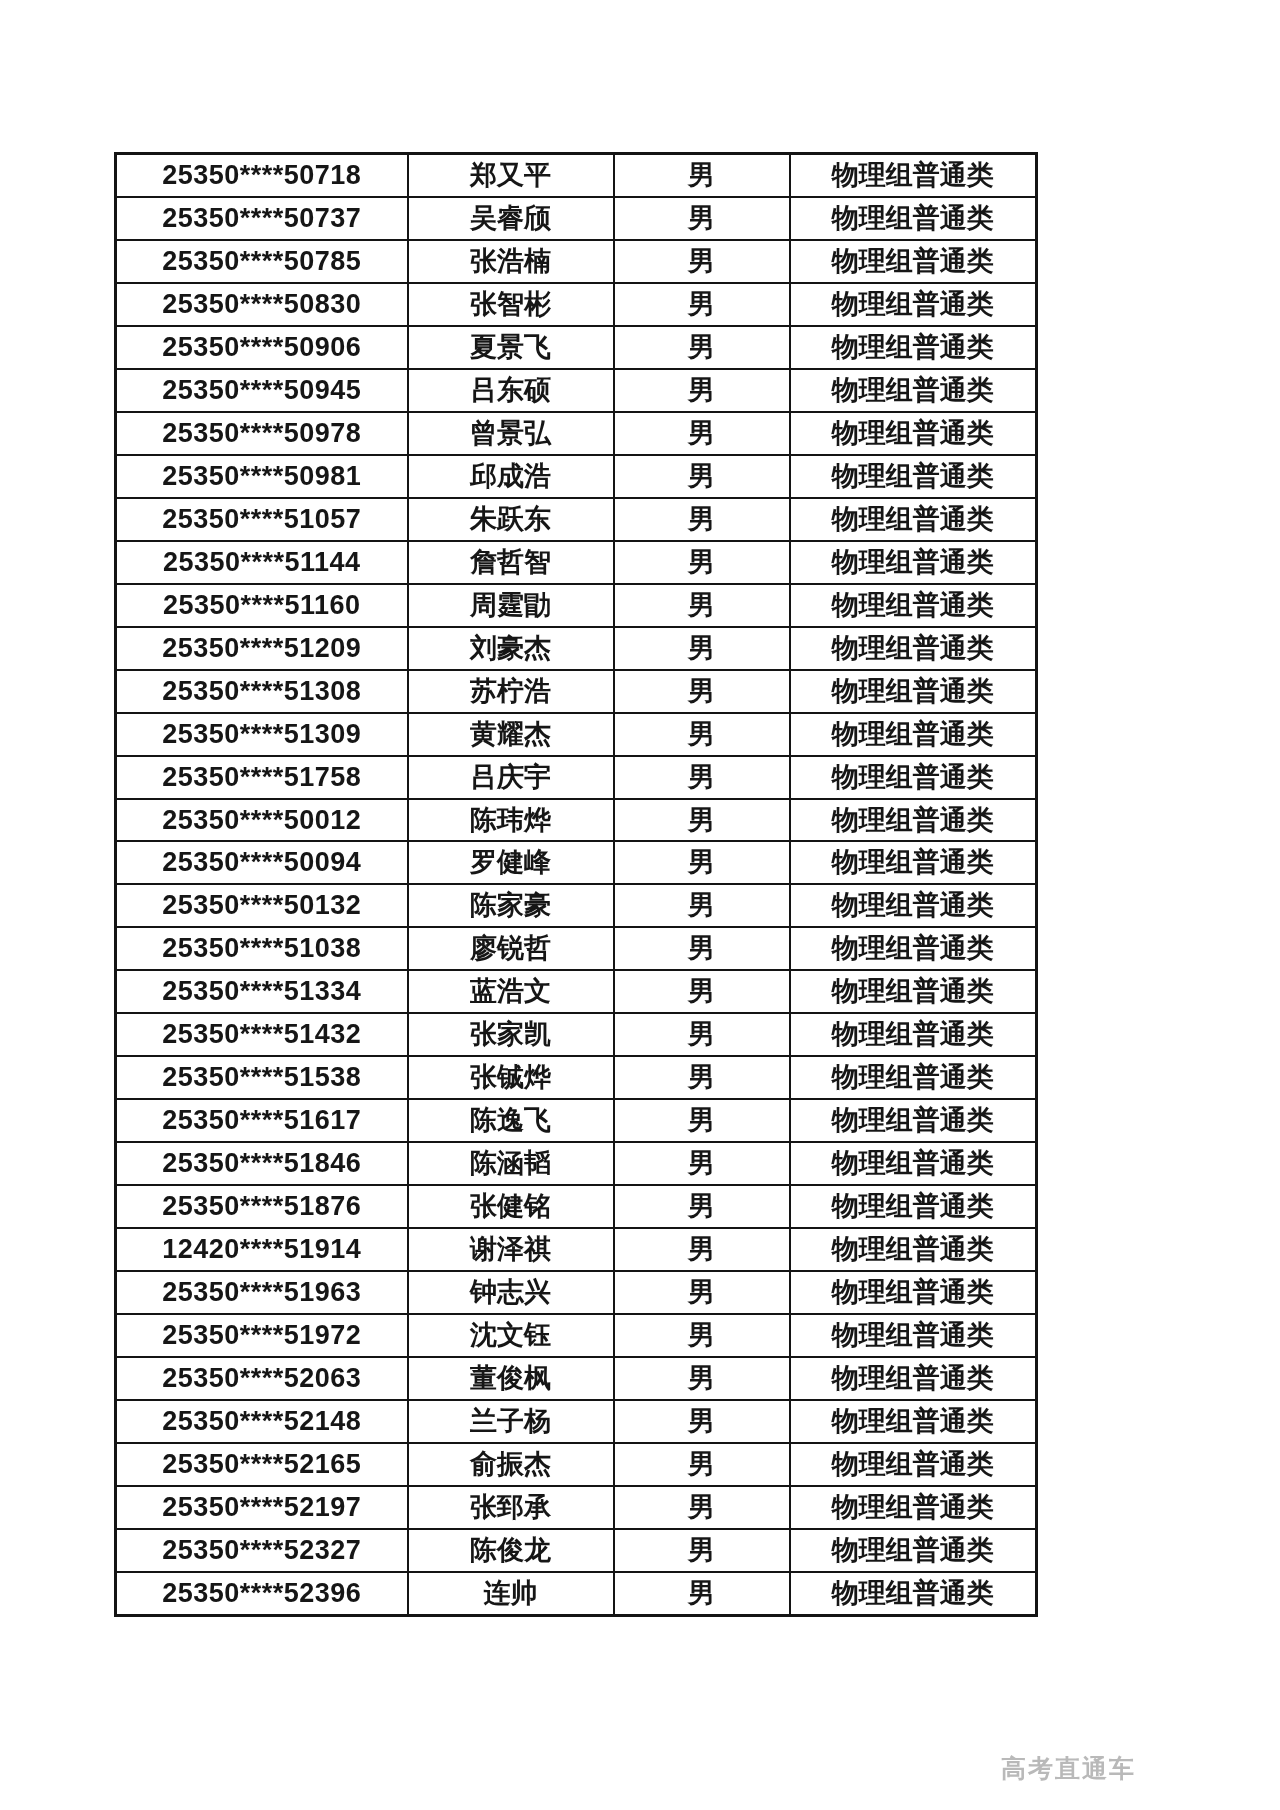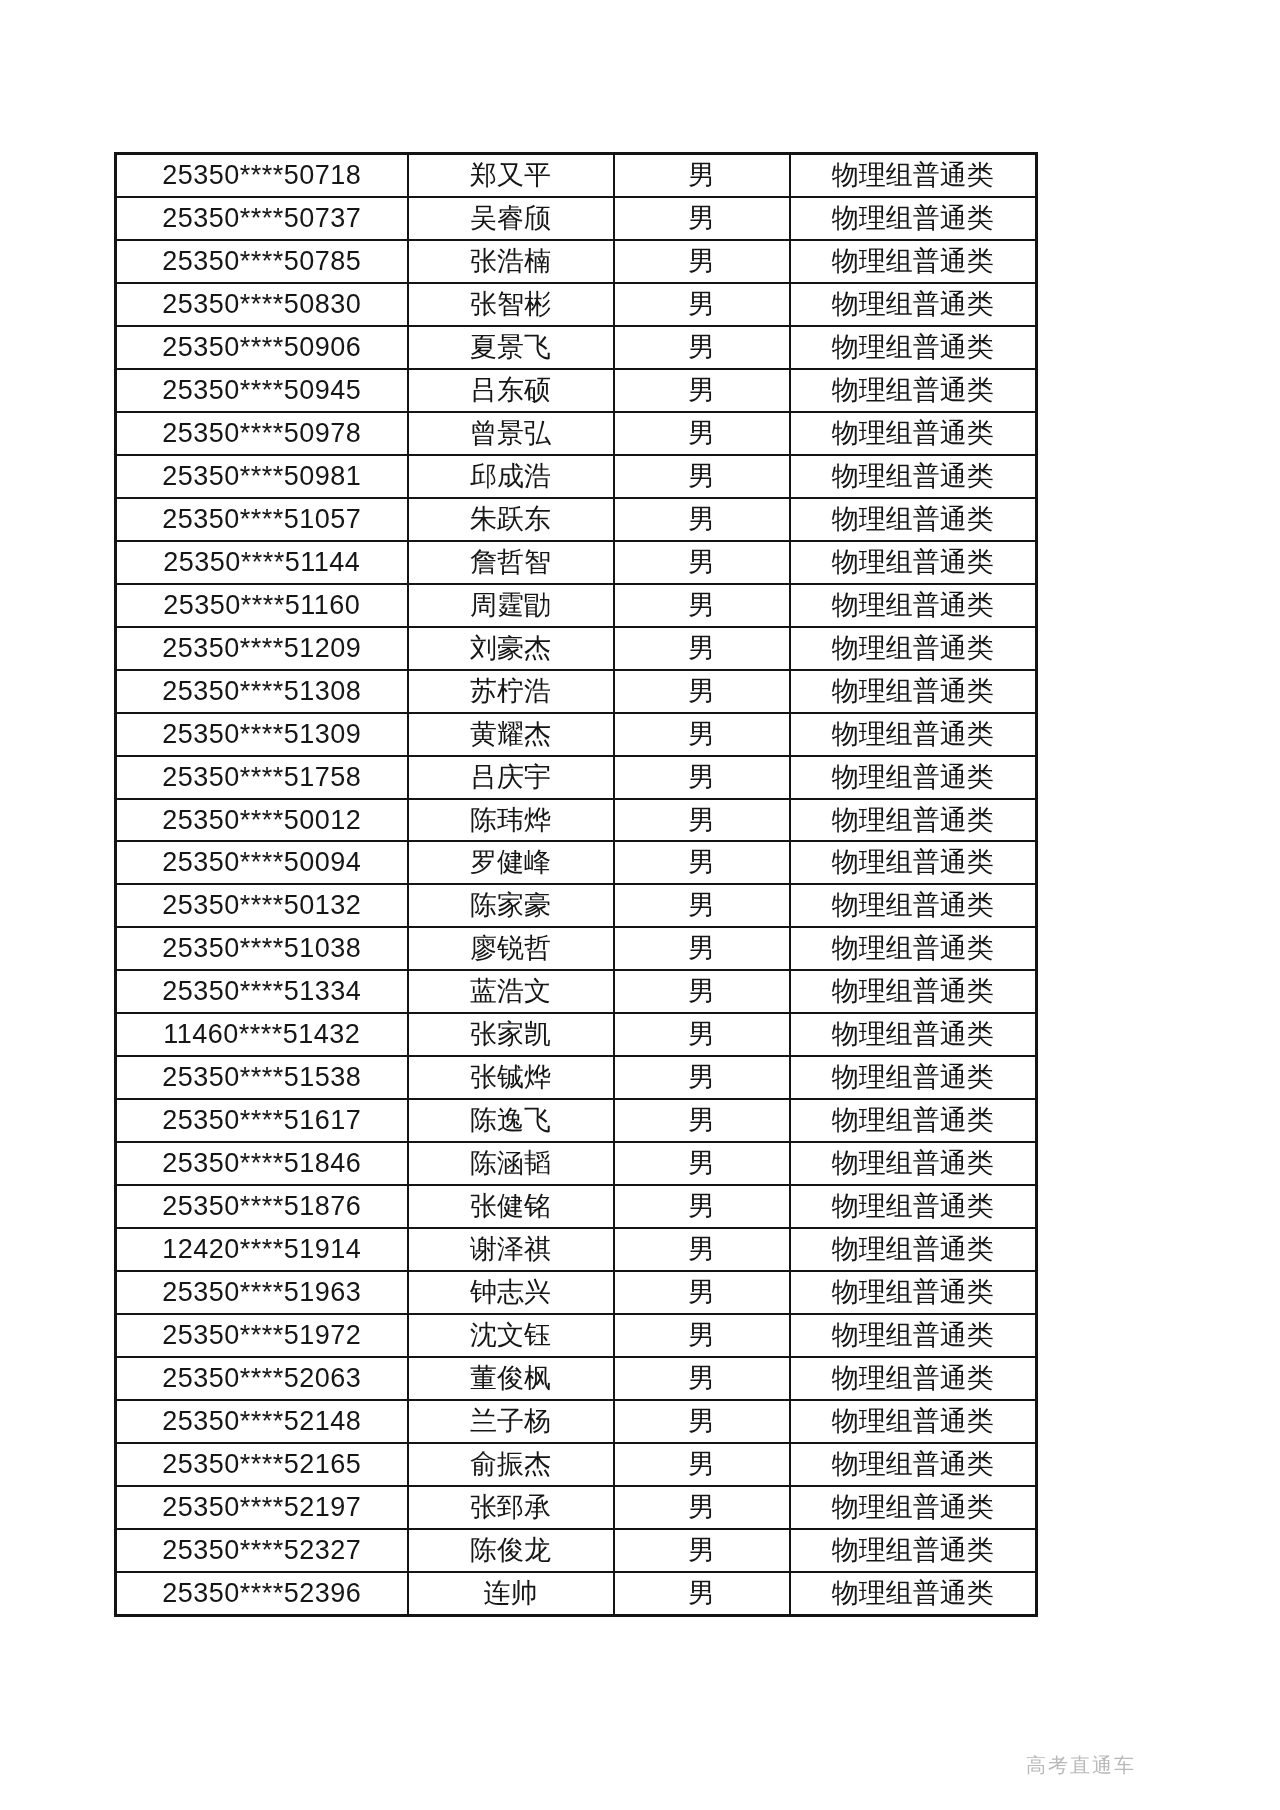--- a/index.html
+++ b/index.html
@@ -12,20 +12,21 @@
     height: 1810px;
     font-family: "Liberation Sans", sans-serif;
     color: #161616;
   }
   .page {
     position: relative;
     width: 1163px;
     height: 1810px;
     background: #ffffff;
     overflow: hidden;
+    font-weight: bold;
   }
   table.roster {
     position: absolute;
     left: 114px;
     top: 152px;
     width: 921px;
     height: 1465px;
     border-collapse: collapse;
     table-layout: fixed;
     border: 3px solid #141414;
@@ -41,21 +42,21 @@
     white-space: nowrap;
     overflow: hidden;
   }
   table.roster td.cell-id {
     letter-spacing: 0.5px;
   }
   .watermark {
     position: absolute;
     right: 27px;
     top: 1752px;
-    font-size: 20px;
+    font-size: 25px;
     color: #b9b9b9;
     letter-spacing: 2px;
   }
 </style>
 </head>
 <body>
 
 <div class="page">
   <table class="roster">
     <colgroup>
@@ -179,21 +180,21 @@
           <td class="cell-gender">男</td>
           <td class="cell-category">物理组普通类</td>
         </tr>
         <tr>
           <td class="cell-id">25350****51334</td>
           <td class="cell-name">蓝浩文</td>
           <td class="cell-gender">男</td>
           <td class="cell-category">物理组普通类</td>
         </tr>
         <tr>
-          <td class="cell-id">11460****51432</td>
+          <td class="cell-id">25350****51432</td>
           <td class="cell-name">张家凯</td>
           <td class="cell-gender">男</td>
           <td class="cell-category">物理组普通类</td>
         </tr>
         <tr>
           <td class="cell-id">25350****51538</td>
           <td class="cell-name">张铖烨</td>
           <td class="cell-gender">男</td>
           <td class="cell-category">物理组普通类</td>
         </tr>

